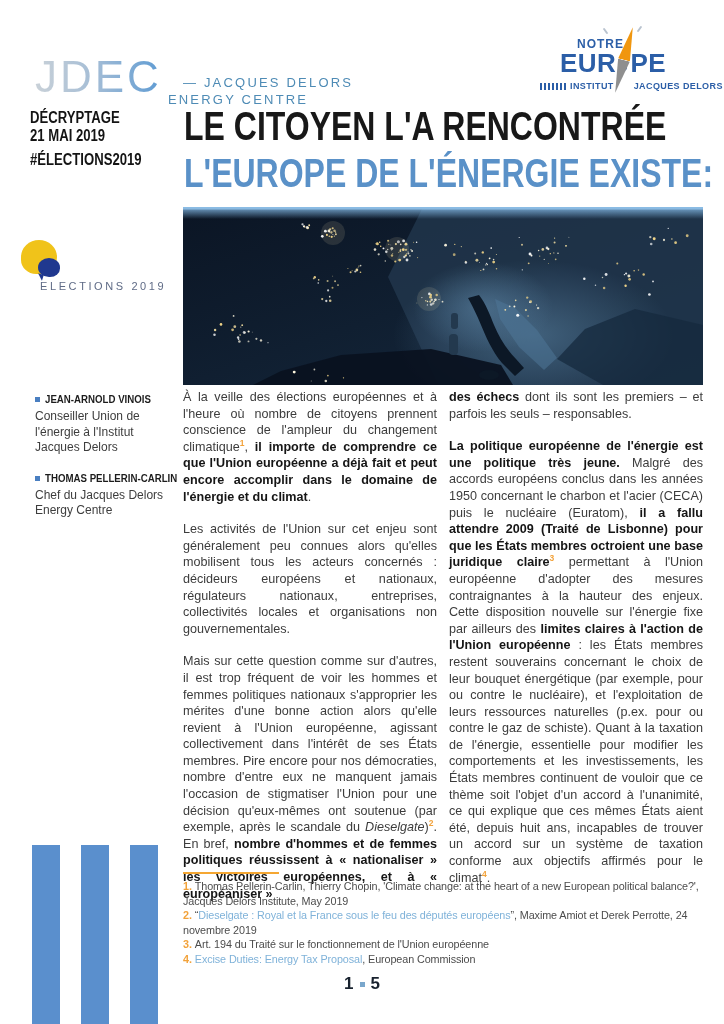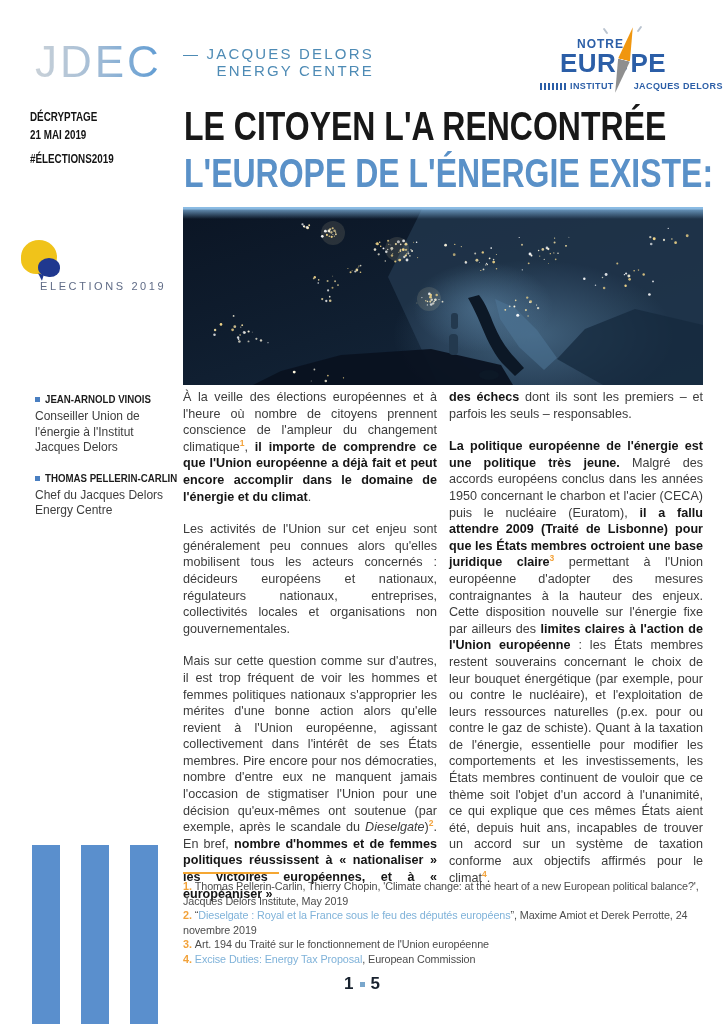--- a/index.html
+++ b/index.html
@@ -5,44 +5,44 @@
   html,body{margin:0;padding:0;}
   body{
     width:724px;height:1024px;position:relative;overflow:hidden;
     background:#ffffff;font-family:"Liberation Sans",sans-serif;
     -webkit-font-smoothing:antialiased;
   }
   .abs{position:absolute;}
   .cond{display:inline-block;transform:scaleX(.82);transform-origin:0 50%;}
 
   
-  .jdec{left:35px;top:40px;display:flex;align-items:flex-start;text-align:right;}
+  .jdec{left:35px;top:55px;display:flex;align-items:flex-start;}
   .jdec-acr{
     font-size:44px;font-weight:400;letter-spacing:3px;line-height:44px;
     background:linear-gradient(90deg,#c9d1d8 0%,#a6bed6 45%,#5e9bd3 100%);
     -webkit-background-clip:text;background-clip:text;color:transparent;
   }
-  .jdec-name{margin-left:6px;margin-top:5px;color:#4e8bb5;font-size:15px;letter-spacing:2.2px;line-height:17px;}
+  .jdec-name{margin-left:6px;margin-top:19px;color:#4e8bb5;font-size:13px;letter-spacing:2.2px;line-height:17px;}
   .jdec-name .l1{padding-left:15px;}
 
   
   .ne{left:540px;top:34px;width:165px;height:72px;}
   .ne-notre{position:absolute;left:37px;top:3px;font-size:12px;font-weight:bold;color:#2b5ea7;letter-spacing:1px;}
   .ne-europe{position:absolute;left:20px;top:14px;display:flex;align-items:center;font-size:26px;font-weight:bold;color:#2b5ea7;letter-spacing:.5px;}
   .ne-dot{width:8px;height:8px;border-radius:50%;background:#2b5ea7;margin:6px 3px 0 3px;}
   .ne-sub{position:absolute;left:0;top:47px;display:flex;align-items:center;font-size:9px;font-weight:bold;color:#2b5ea7;letter-spacing:.4px;white-space:nowrap;}
   .ne-bars{width:26px;height:7px;margin-right:4px;background:repeating-linear-gradient(90deg,#2b5ea7 0 2px,transparent 2px 4px);}
   .ne-gap{width:20px;}
   .ne-needle{position:absolute;left:76px;top:-8px;width:16px;height:68px;transform:rotate(15deg);}
   .ne-needle .top{width:16px;height:34px;background:#f0960f;clip-path:polygon(50% 0,88% 100%,12% 100%);}
   .ne-needle .bot{width:16px;height:34px;background:#8f8f8f;clip-path:polygon(12% 0,88% 0,50% 100%);}
   .ne-tick{position:absolute;width:7px;height:2px;background:#b9c3cf;border-radius:1px;}
 
   
-  .side-meta{left:30px;top:110px;width:150px;color:#141414;font-weight:bold;font-size:12px;line-height:15px;}
+  .side-meta{left:30px;top:110px;width:150px;color:#141414;font-weight:bold;font-size:16px;line-height:15px;}
   .side-meta .row{margin-bottom:3px;}
   .side-meta .tags{margin-top:9px;}
   .side-meta .cond{width:112px;white-space:normal;}
   .badge{left:20px;top:237px;width:150px;height:60px;}
   .badge .yellow{position:absolute;left:1px;top:3px;width:36px;height:34px;border-radius:50% 50% 50% 42%;background:#f0c31a;}
   .badge .blue{position:absolute;left:18px;top:21px;width:22px;height:19px;border-radius:50% 50% 45% 50%;background:#20388f;}
   .badge .blue-tail{position:absolute;left:17px;top:37px;width:0;height:0;border-top:6px solid #20388f;border-left:6px solid transparent;transform:rotate(18deg);}
   .badge .label{position:absolute;left:20px;top:43px;font-size:11px;letter-spacing:2.6px;color:#5f6b86;white-space:nowrap;}
   .authors{left:35px;top:392px;width:142px;}
   .author{margin-bottom:15px;}

